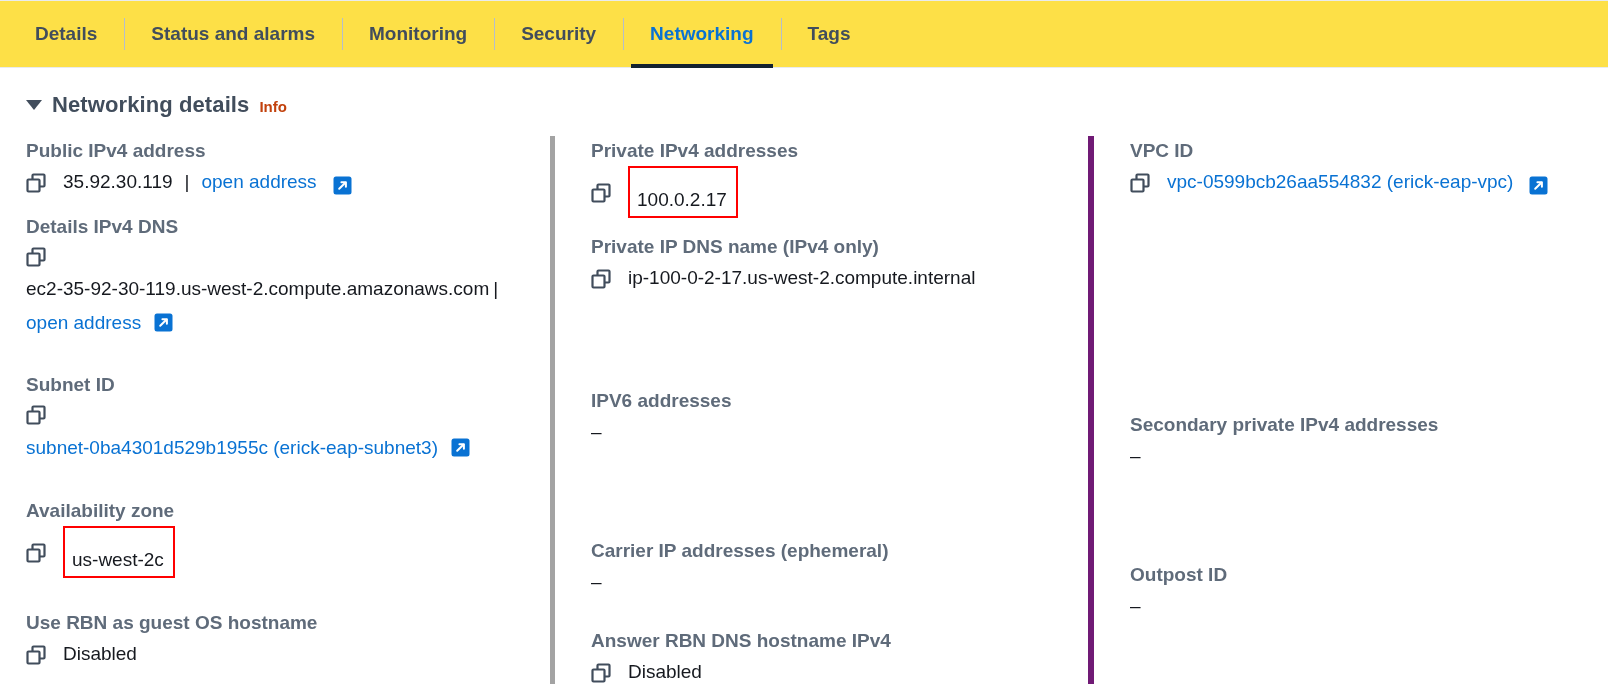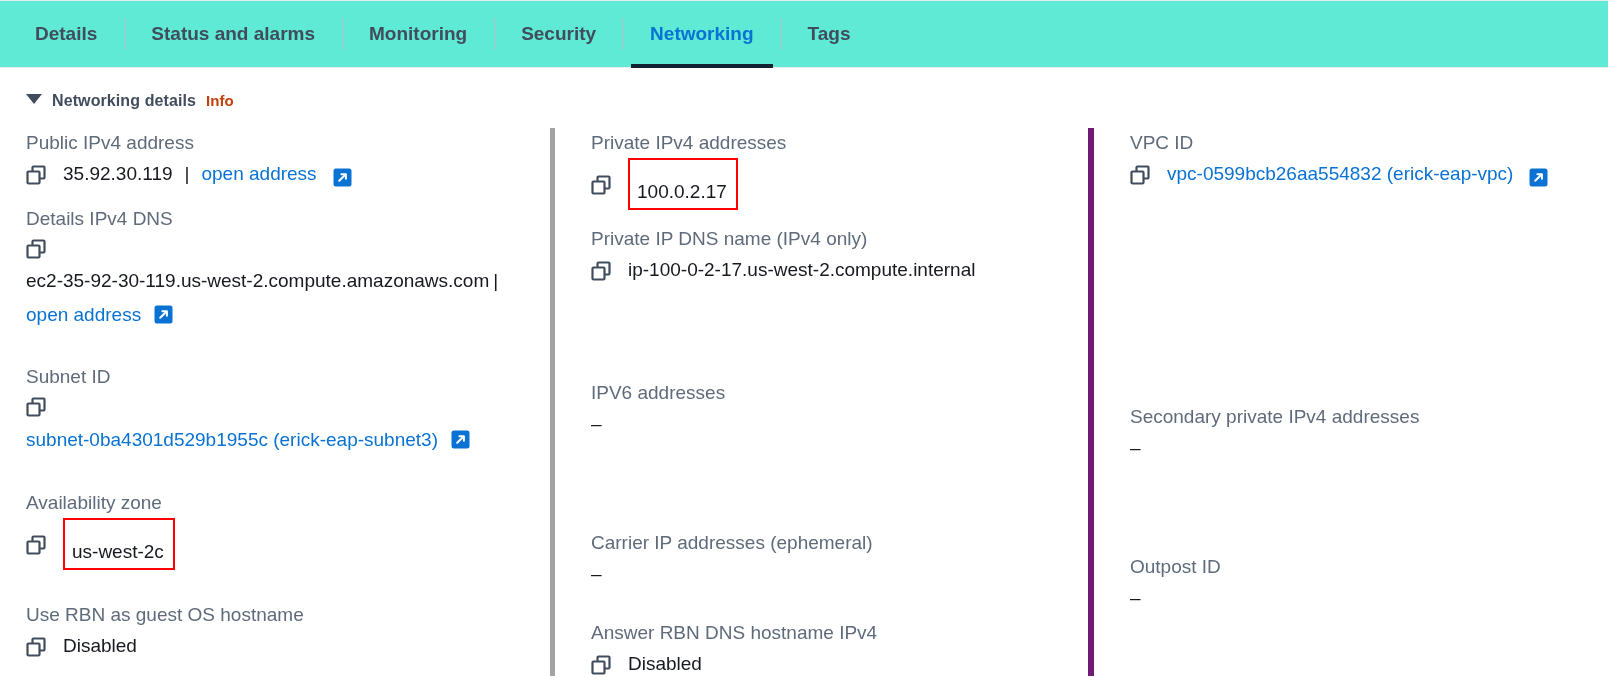--- a/index.html
+++ b/index.html
@@ -8,21 +8,21 @@
     width: 1608px; height: 686px;
     background: #ffffff;
     font-family: "Liberation Sans", sans-serif;
     -webkit-font-smoothing: antialiased;
   }
 
   
   .tabbar {
     position: relative;
     height: 68px;
-    background: #5eead4;
+    background: #fde047;
     border-top: 1px solid #e9ebed;
     border-bottom: 1px solid #e9ebed;
     display: flex;
     align-items: stretch;
     padding-left: 8px;
   }
   .tab {
     position: relative;
     display: flex;
     align-items: center;
@@ -59,21 +59,21 @@
   .caret {
     width: 0; height: 0;
     border-left: 8px solid transparent;
     border-right: 8px solid transparent;
     border-top: 10px solid #414d5c;
     position: relative;
     top: -2px;
     cursor: pointer;
   }
   .section-title {
-    font-size: 16px;
+    font-size: 22px;
     font-weight: bold;
     color: #414d5c;
     letter-spacing: 0.1px;
   }
   .info-link {
     font-size: 15px;
     font-weight: bold;
     color: #c2410c;
     cursor: pointer;
   }
@@ -91,20 +91,21 @@
   .col.c1 { width: 550px; }
   .col.c2 { width: 538px; border-left: 5px solid #a3a3a3; padding-left: 36px; }
   .col.c3 { width: 520px; border-left: 6px solid #701a75; padding-left: 36px; }
 
   .field { margin-bottom: 0; }
   .field-label {
     font-size: 19px;
     color: #5f6b7a;
     line-height: 30px;
     white-space: nowrap;
+    font-weight: bold;
   }
   .field-value {
     font-size: 19px;
     color: #16191f;
     line-height: 32px;
     display: flex;
     align-items: center;
     flex-wrap: wrap;
     gap: 8px;
   }

